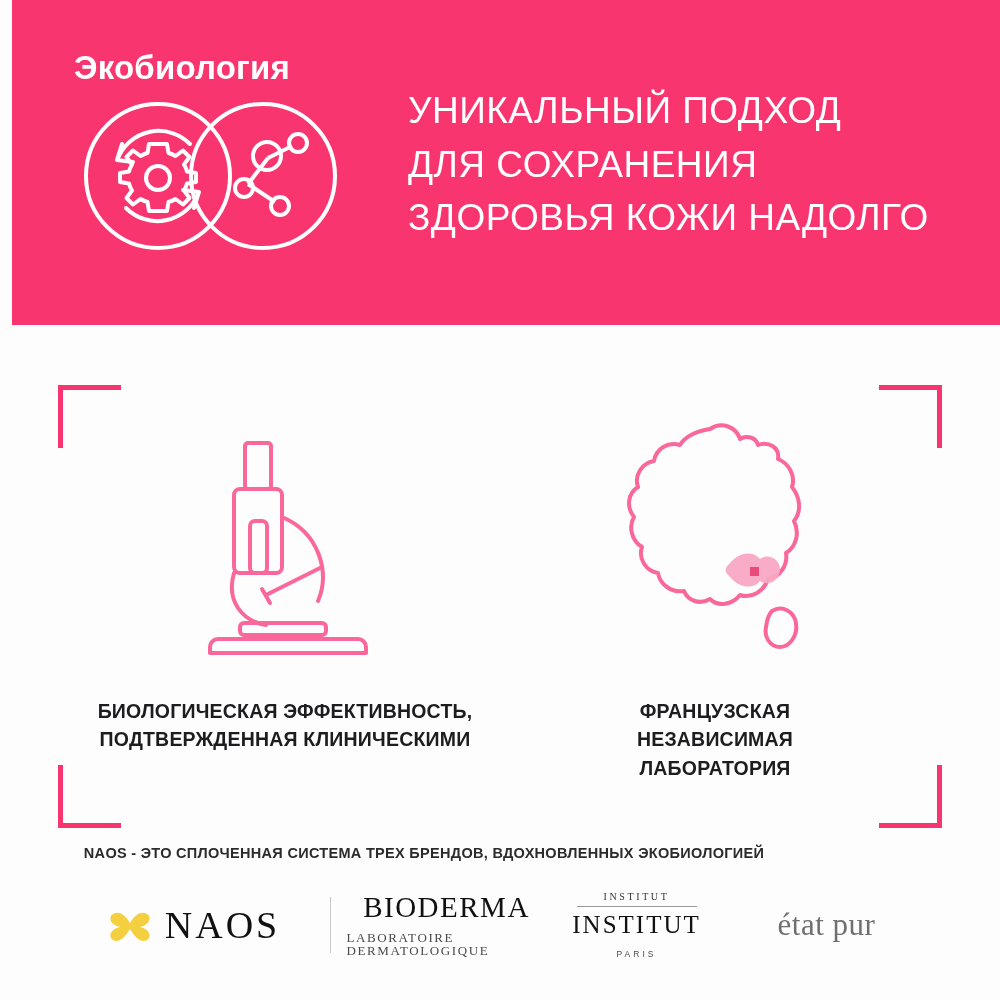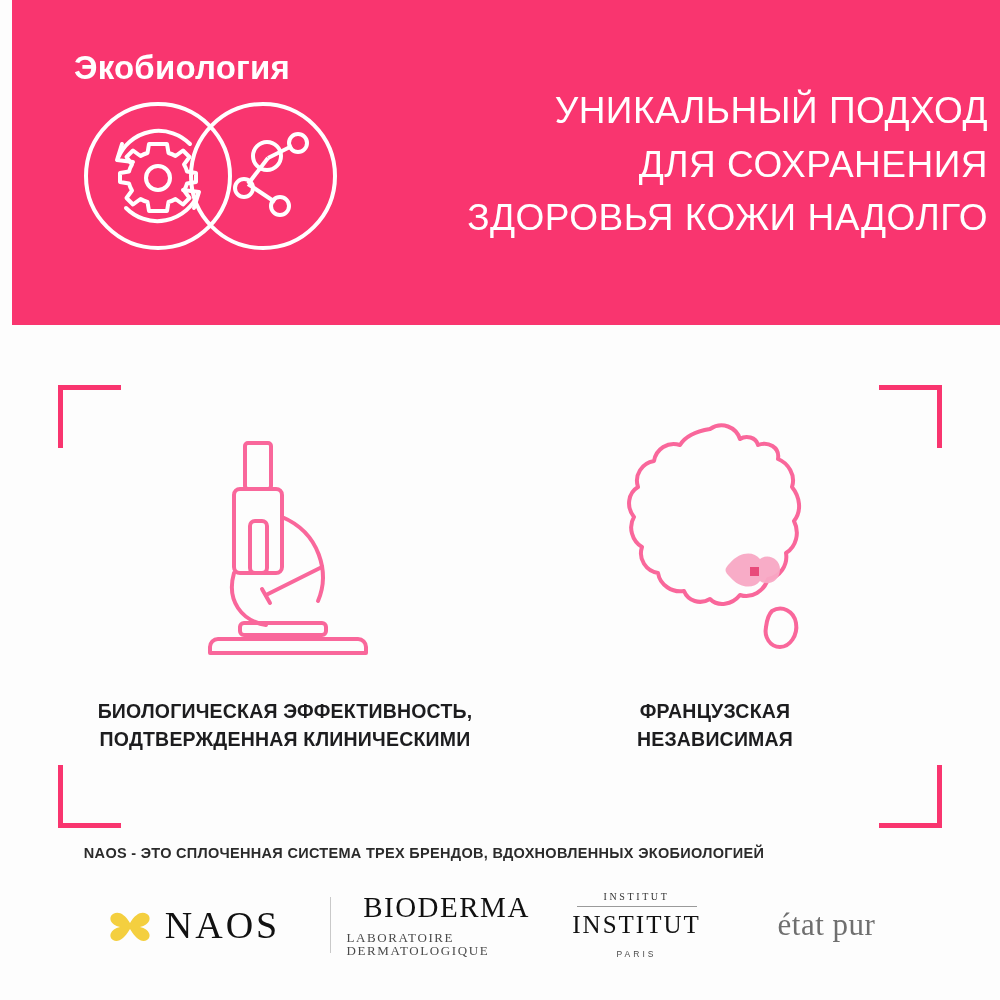--- a/index.html
+++ b/index.html
@@ -50,21 +50,20 @@
   .headline {
     position: absolute;
     left: 396px;
     top: 84px;
     width: 580px;
     color: #ffffff;
     font-size: 37px;
     line-height: 1.45;
     letter-spacing: 0.5px;
     font-weight: 400;
-    text-align: right;
   }
   .headline div { white-space: nowrap; }
 
   
   .corner {
     position: absolute;
     width: 58px;
     height: 58px;
     border-color: #f9356f;
     border-style: solid;
@@ -285,20 +284,21 @@
           <path d="M172 196 C182 190 194 196 196 208 C198 220 190 232 180 232 C170 232 164 222 166 212 C167 204 169 199 172 196 Z" stroke="#f9679b" stroke-width="4" stroke-linejoin="round"></path>
           <g transform="translate(130,148)">
             <path d="M0 0 C10 -12 24 -12 30 -4 C38 -10 50 -4 50 6 C50 18 38 24 30 18 C24 26 10 26 0 14 C-6 8 -6 6 0 0 Z" fill="#f8a8c4" opacity="0.95"></path>
             <rect x="20" y="4" width="9" height="9" fill="#e84a7a"></rect>
           </g>
         </svg>
       </div>
       <div class="feature-caption">
         <div>ФРАНЦУЗСКАЯ</div>
         <div>НЕЗАВИСИМАЯ</div>
+        <div>ЛАБОРАТОРИЯ</div>
       </div>
     </div>
   </div>
 
   <div class="footer-tagline">NAOS - ЭТО СПЛОЧЕННАЯ СИСТЕМА ТРЕХ БРЕНДОВ, ВДОХНОВЛЕННЫХ ЭКОБИОЛОГИЕЙ</div>
 
   <div class="brands">
 
     <div class="brand brand-naos">
       <span>

